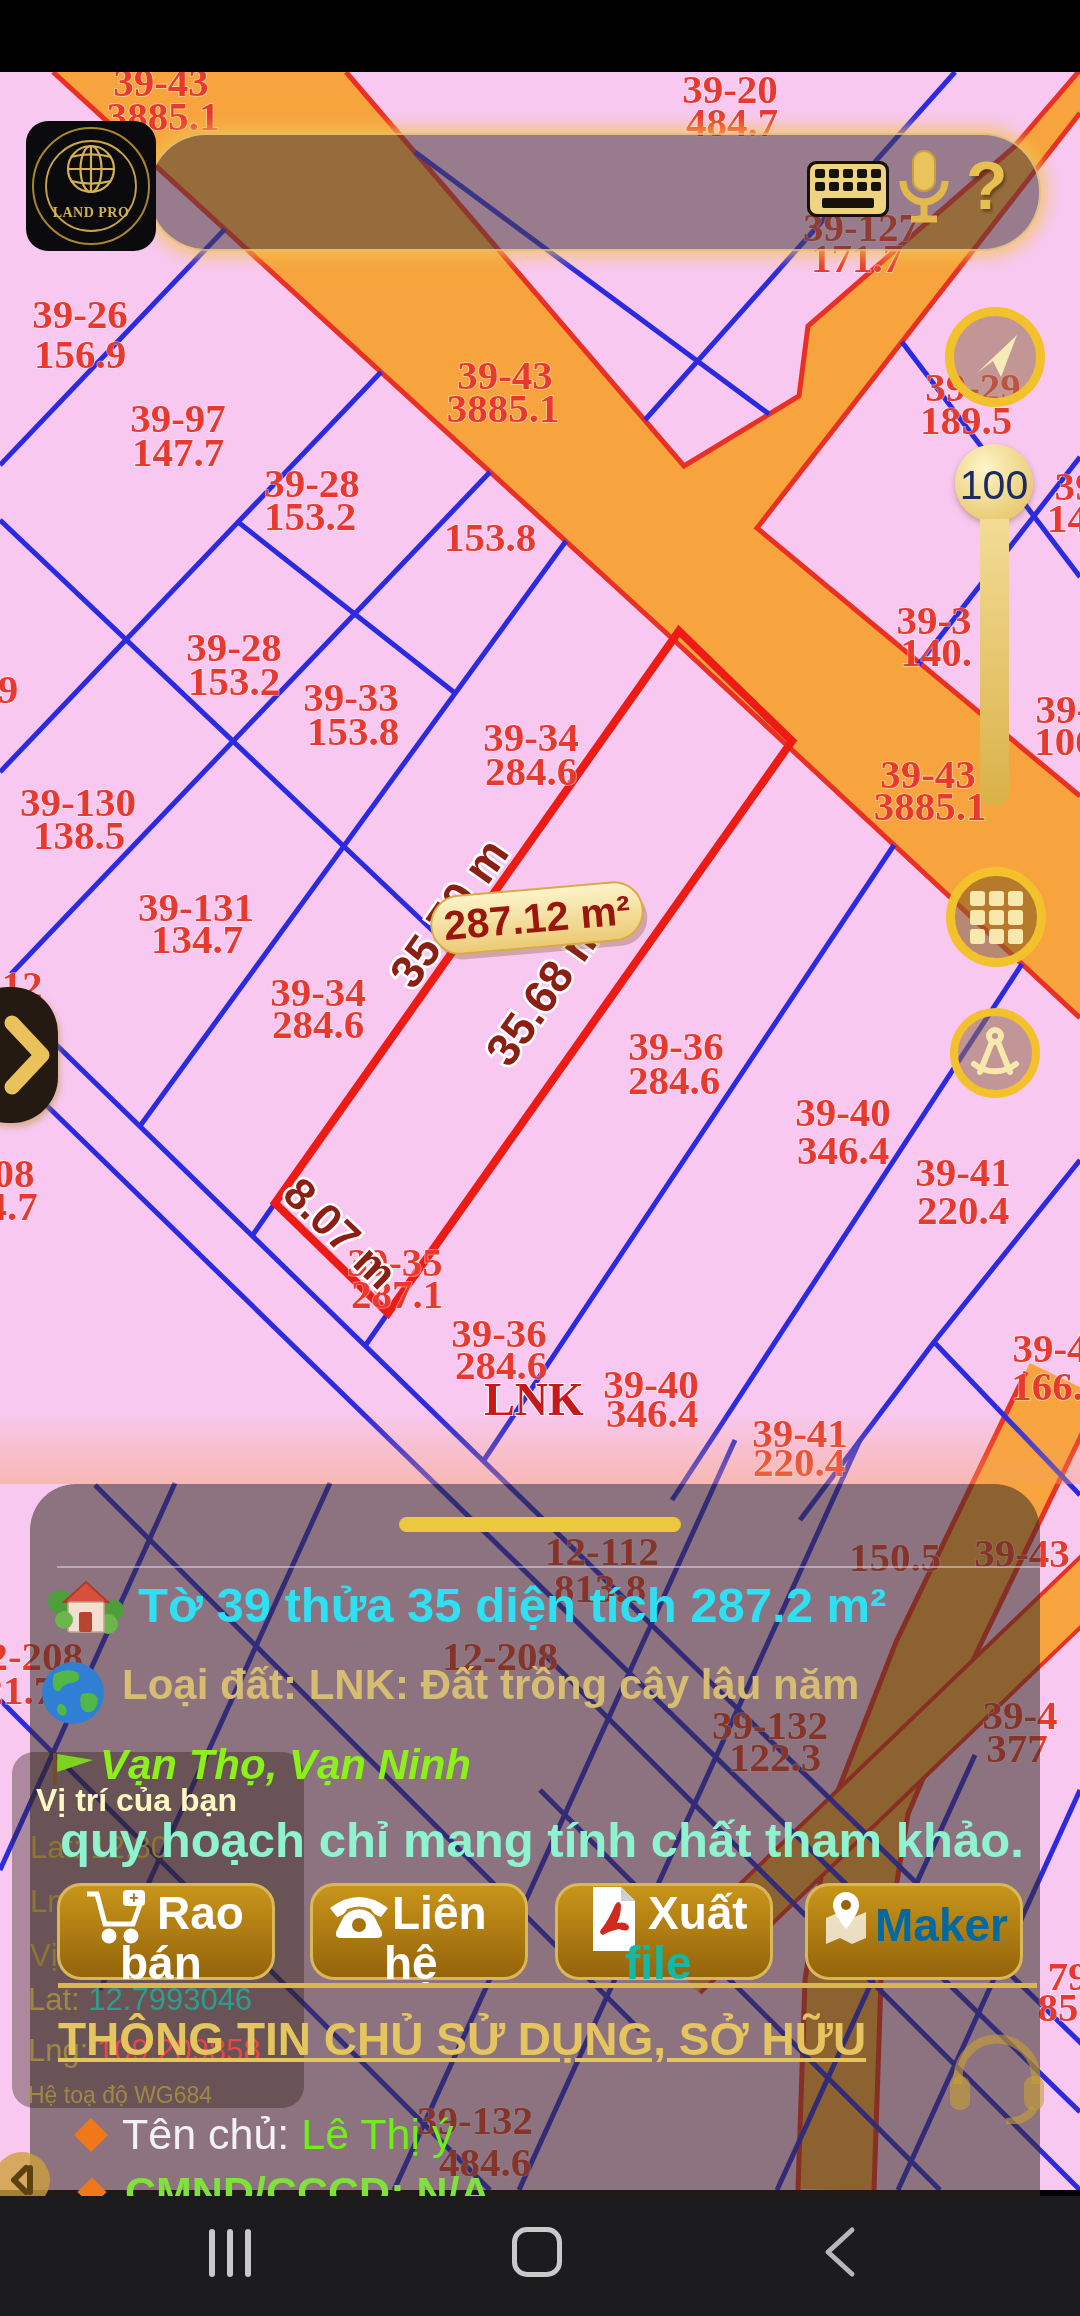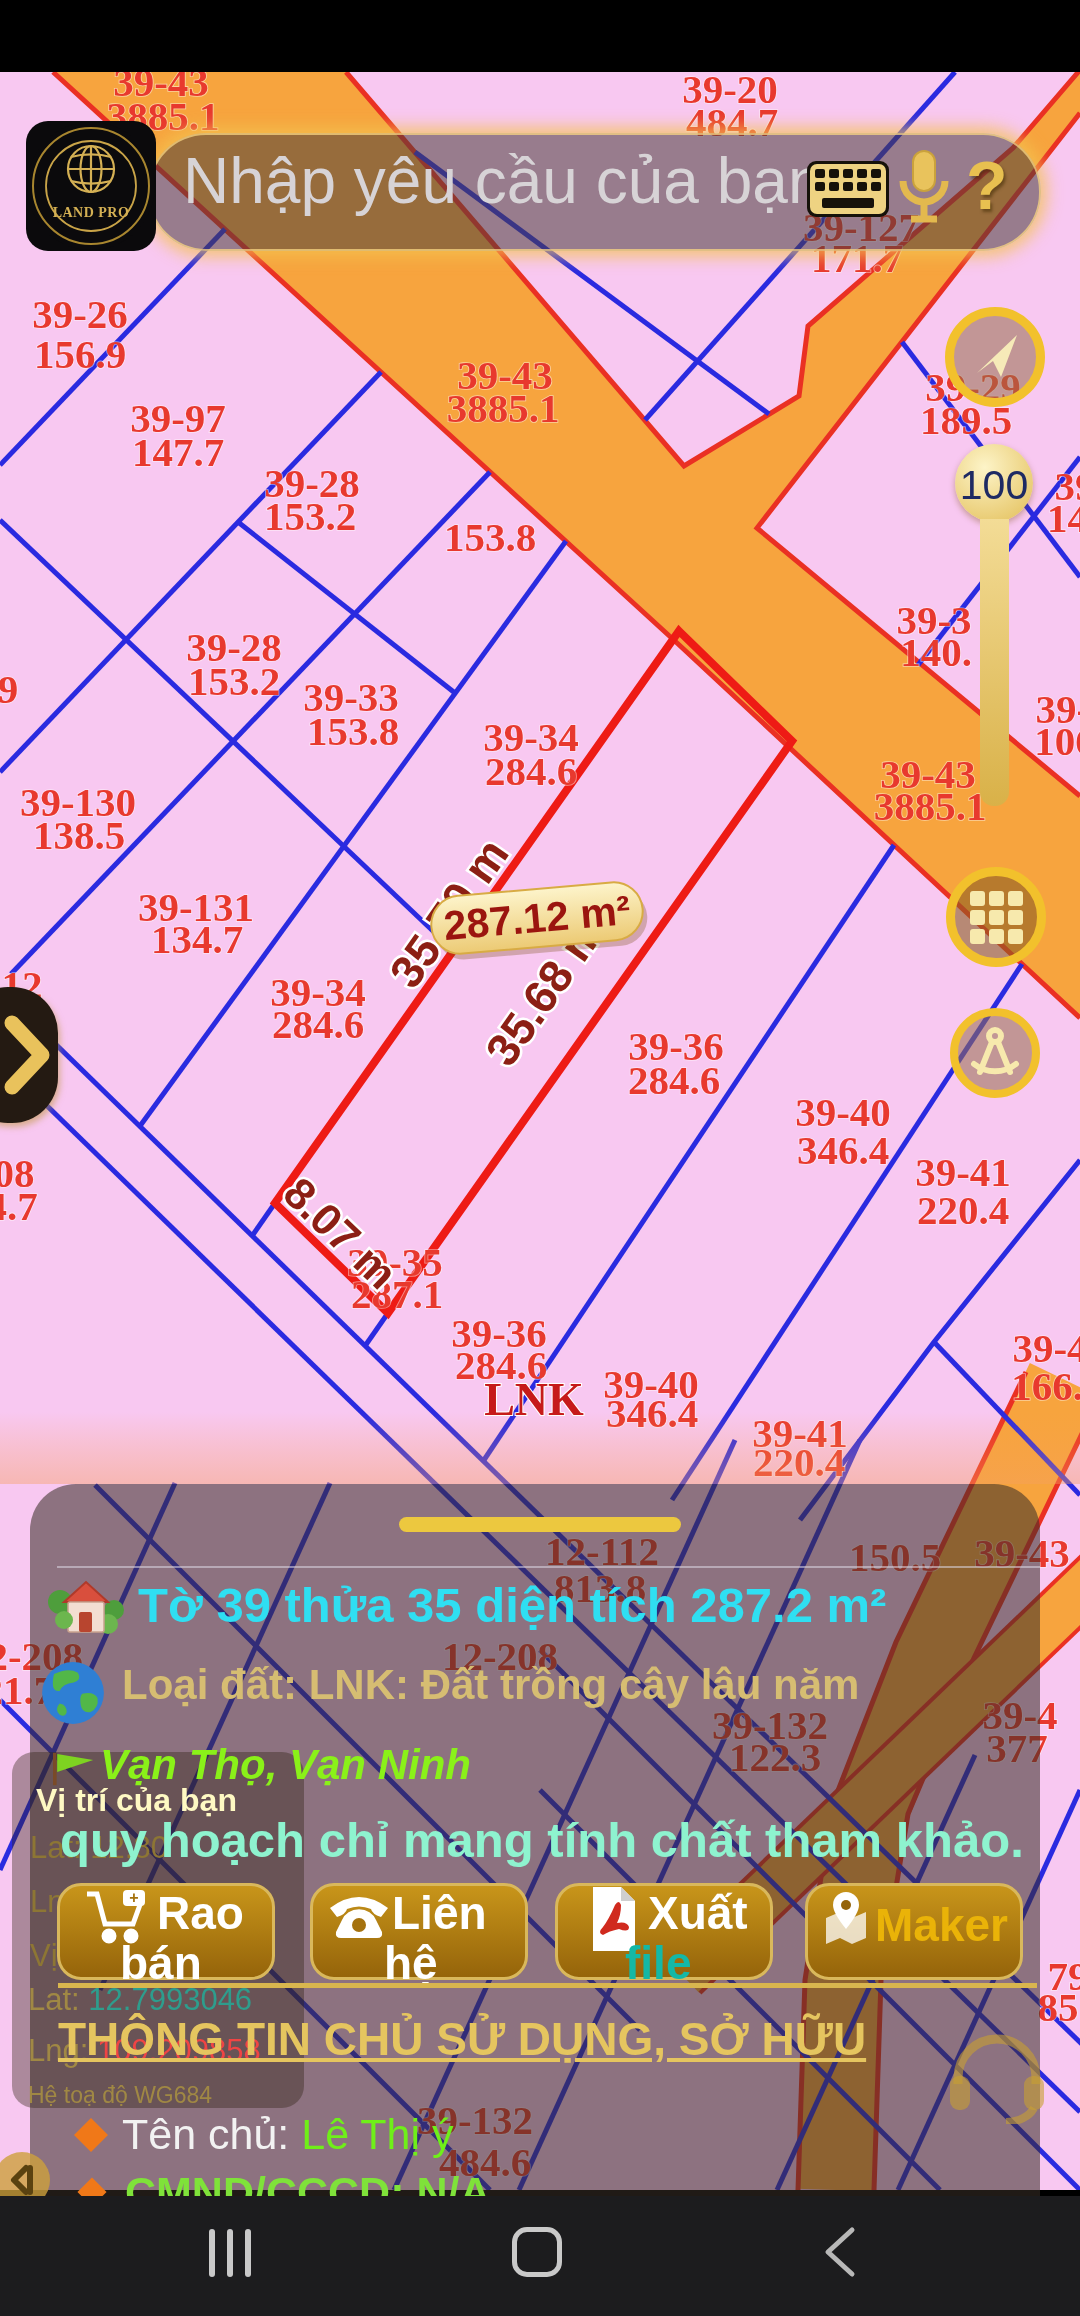--- a/index.html
+++ b/index.html
@@ -230,21 +230,20 @@
 <rect x="-106" y="-27" width="212" height="56" rx="28" fill="rgba(120,80,20,0.3)" transform="translate(4,6)"></rect>
 <rect x="-106" y="-29" width="212" height="58" rx="29" fill="url(#pill)" stroke="#d8ab44" stroke-width="2"></rect>
 <text x="0" y="14" text-anchor="middle" font-weight="bold" font-size="41" fill="#9b150f" font-family="Liberation Sans">287.12 m²</text>
 </g>
 
 <rect x="0" y="1412" width="1080" height="72" fill="url(#glow)"></rect>
 </svg>
 
 <div class="abs" style="left:148px;top:133px;width:889px;height:114px;background:rgba(72,62,58,0.55);border:2px solid rgba(248,214,130,0.75);border-radius:58px;box-shadow:0 0 16px 6px rgba(243,195,80,0.75);"></div>
 
-<div class="abs" style="left:183px;top:144px;font-size:64px;color:#d7d3d6;">Nhập yêu cầu của bạn</div>
 
 <svg class="abs" style="left:806px;top:160px;" width="84" height="58" viewBox="0 0 84 58">
 <rect x="1" y="1" width="82" height="56" rx="9" fill="#16120a"></rect>
 <rect x="4" y="4" width="76" height="50" rx="7" fill="#eed382"></rect>
 <g fill="#16120a">
 <rect x="9" y="9" width="10" height="9" rx="2"></rect>
         <rect x="23" y="9" width="10" height="9" rx="2"></rect>
         <rect x="37" y="9" width="10" height="9" rx="2"></rect>
         <rect x="51" y="9" width="10" height="9" rx="2"></rect>
         <rect x="65" y="9" width="10" height="9" rx="2"></rect>
@@ -412,21 +411,21 @@
 </svg>
 <div class="abs" style="left:648px;top:1886px;width:130px;font-size:46px;font-weight:bold;color:#fff;">Xuất</div>
 <div class="abs" style="left:625px;top:1936px;width:110px;font-size:46px;font-weight:bold;color:#14b8a6;">file</div>
 
 <div class="abs" style="left:805px;top:1883px;width:218px;height:97px;background:linear-gradient(180deg,#c8951a,#95640a);border:3px solid #d9b85c;border-radius:24px;box-sizing:border-box;"></div>
 <svg class="abs" style="left:820px;top:1890px;" width="52" height="62" viewBox="0 0 52 62">
 <path d="M6,28 l14,-6 12,6 14,-6 v26 l-14,6 -12,-6 -14,6 Z" fill="rgba(255,255,255,0.75)"></path>
 <path d="M26,2 a13,13 0 0 1 13,13 q0,8 -13,24 q-13,-16 -13,-24 a13,13 0 0 1 13,-13 Z" fill="#fff"></path>
 <circle cx="26" cy="15" r="5" fill="#95640a"></circle>
 </svg>
-<div class="abs" style="left:875px;top:1898px;width:150px;font-size:46px;font-weight:bold;color:#eab308;">Maker</div>
+<div class="abs" style="left:875px;top:1898px;width:150px;font-size:46px;font-weight:bold;color:#0369a1;">Maker</div>
 
 <div class="abs" style="left:58px;top:1983px;width:979px;height:5px;background:#d9b64e;"></div>
 
 <div class="abs" style="left:58px;top:2012px;font-size:46px;font-weight:bold;color:#e5c55f;text-decoration:underline;">THÔNG TIN CHỦ SỬ DỤNG, SỞ HỮU</div>
 
 <svg class="abs" style="left:70px;top:2114px;" width="42" height="42" viewBox="0 0 42 42">
       <rect x="9" y="9" width="24" height="24" fill="#f07818" transform="rotate(45 21 21)"></rect>
     </svg>
 
 <div class="abs" style="left:122px;top:2110px;font-size:43px;color:#f2f2f2;">Tên chủ: <span style="color:#6fef19;">Lê Thị ý</span></div>

